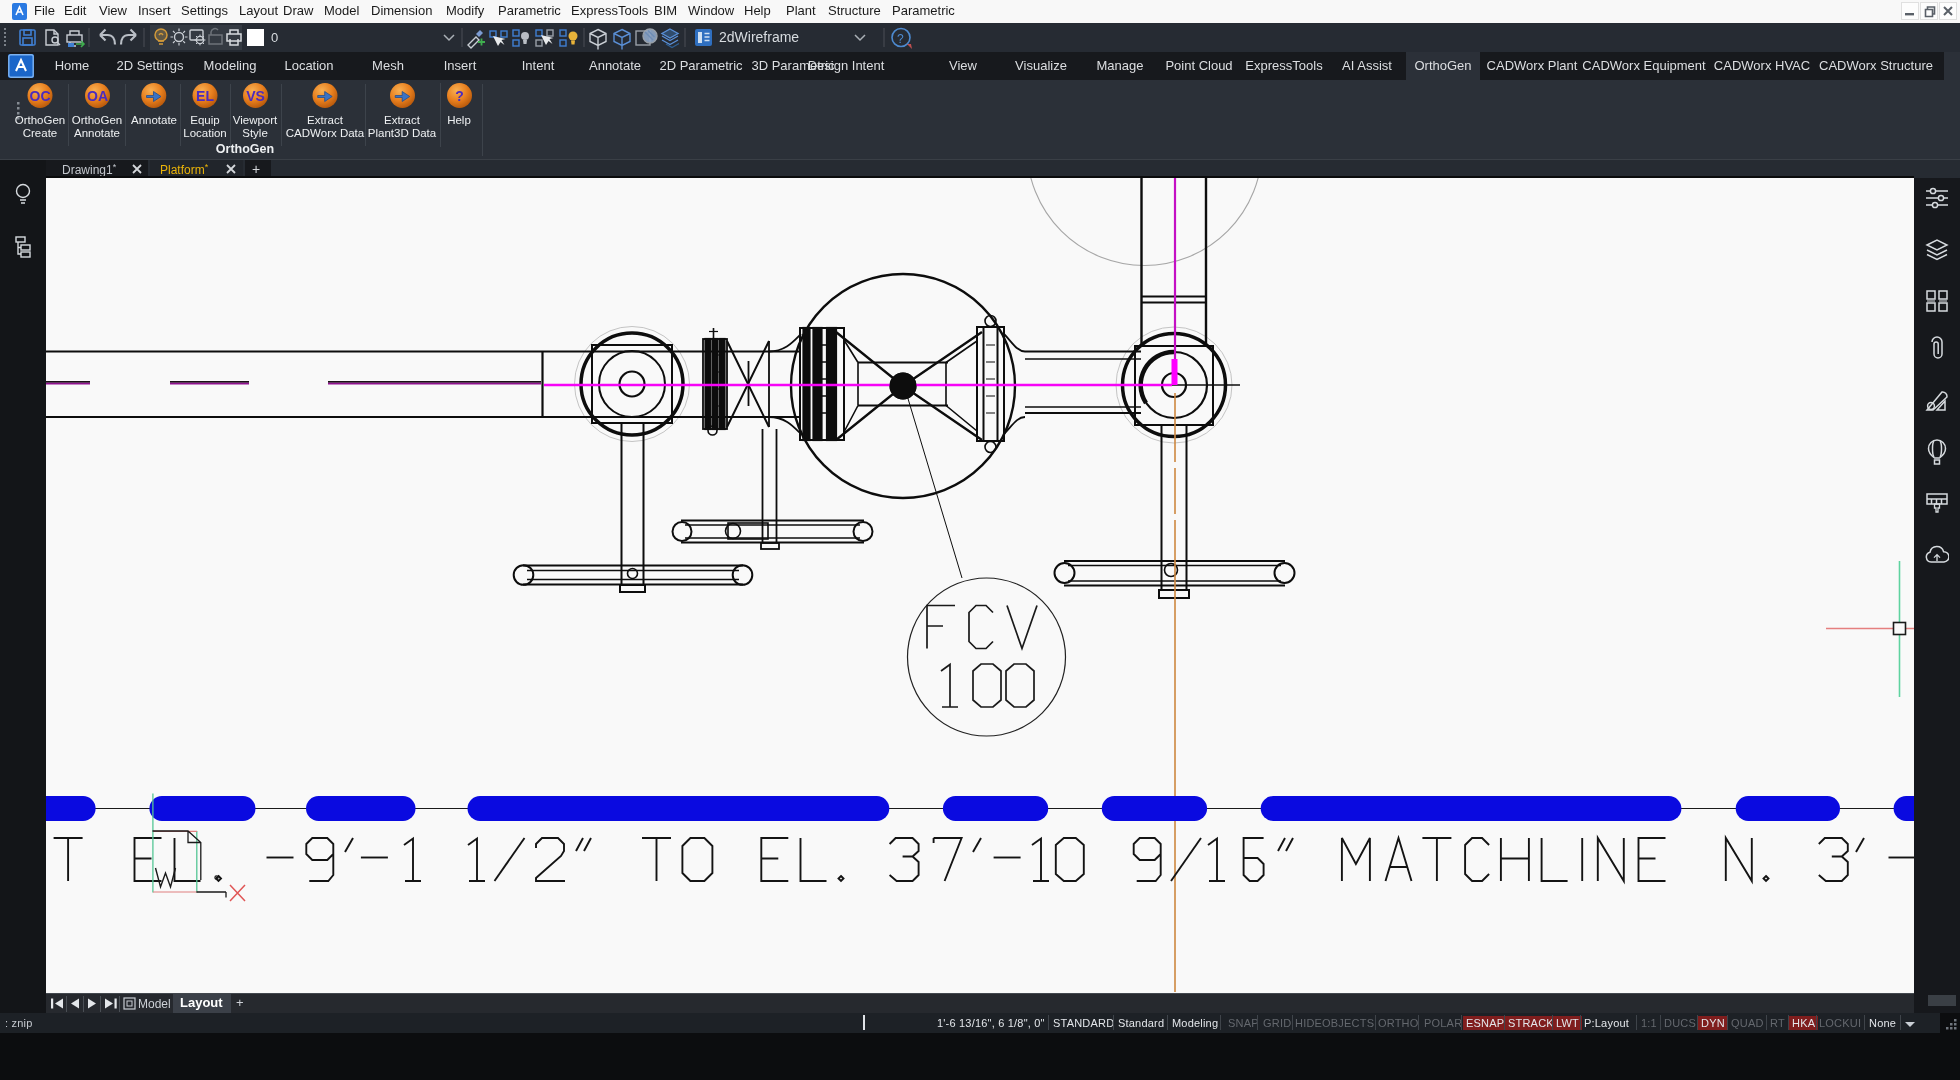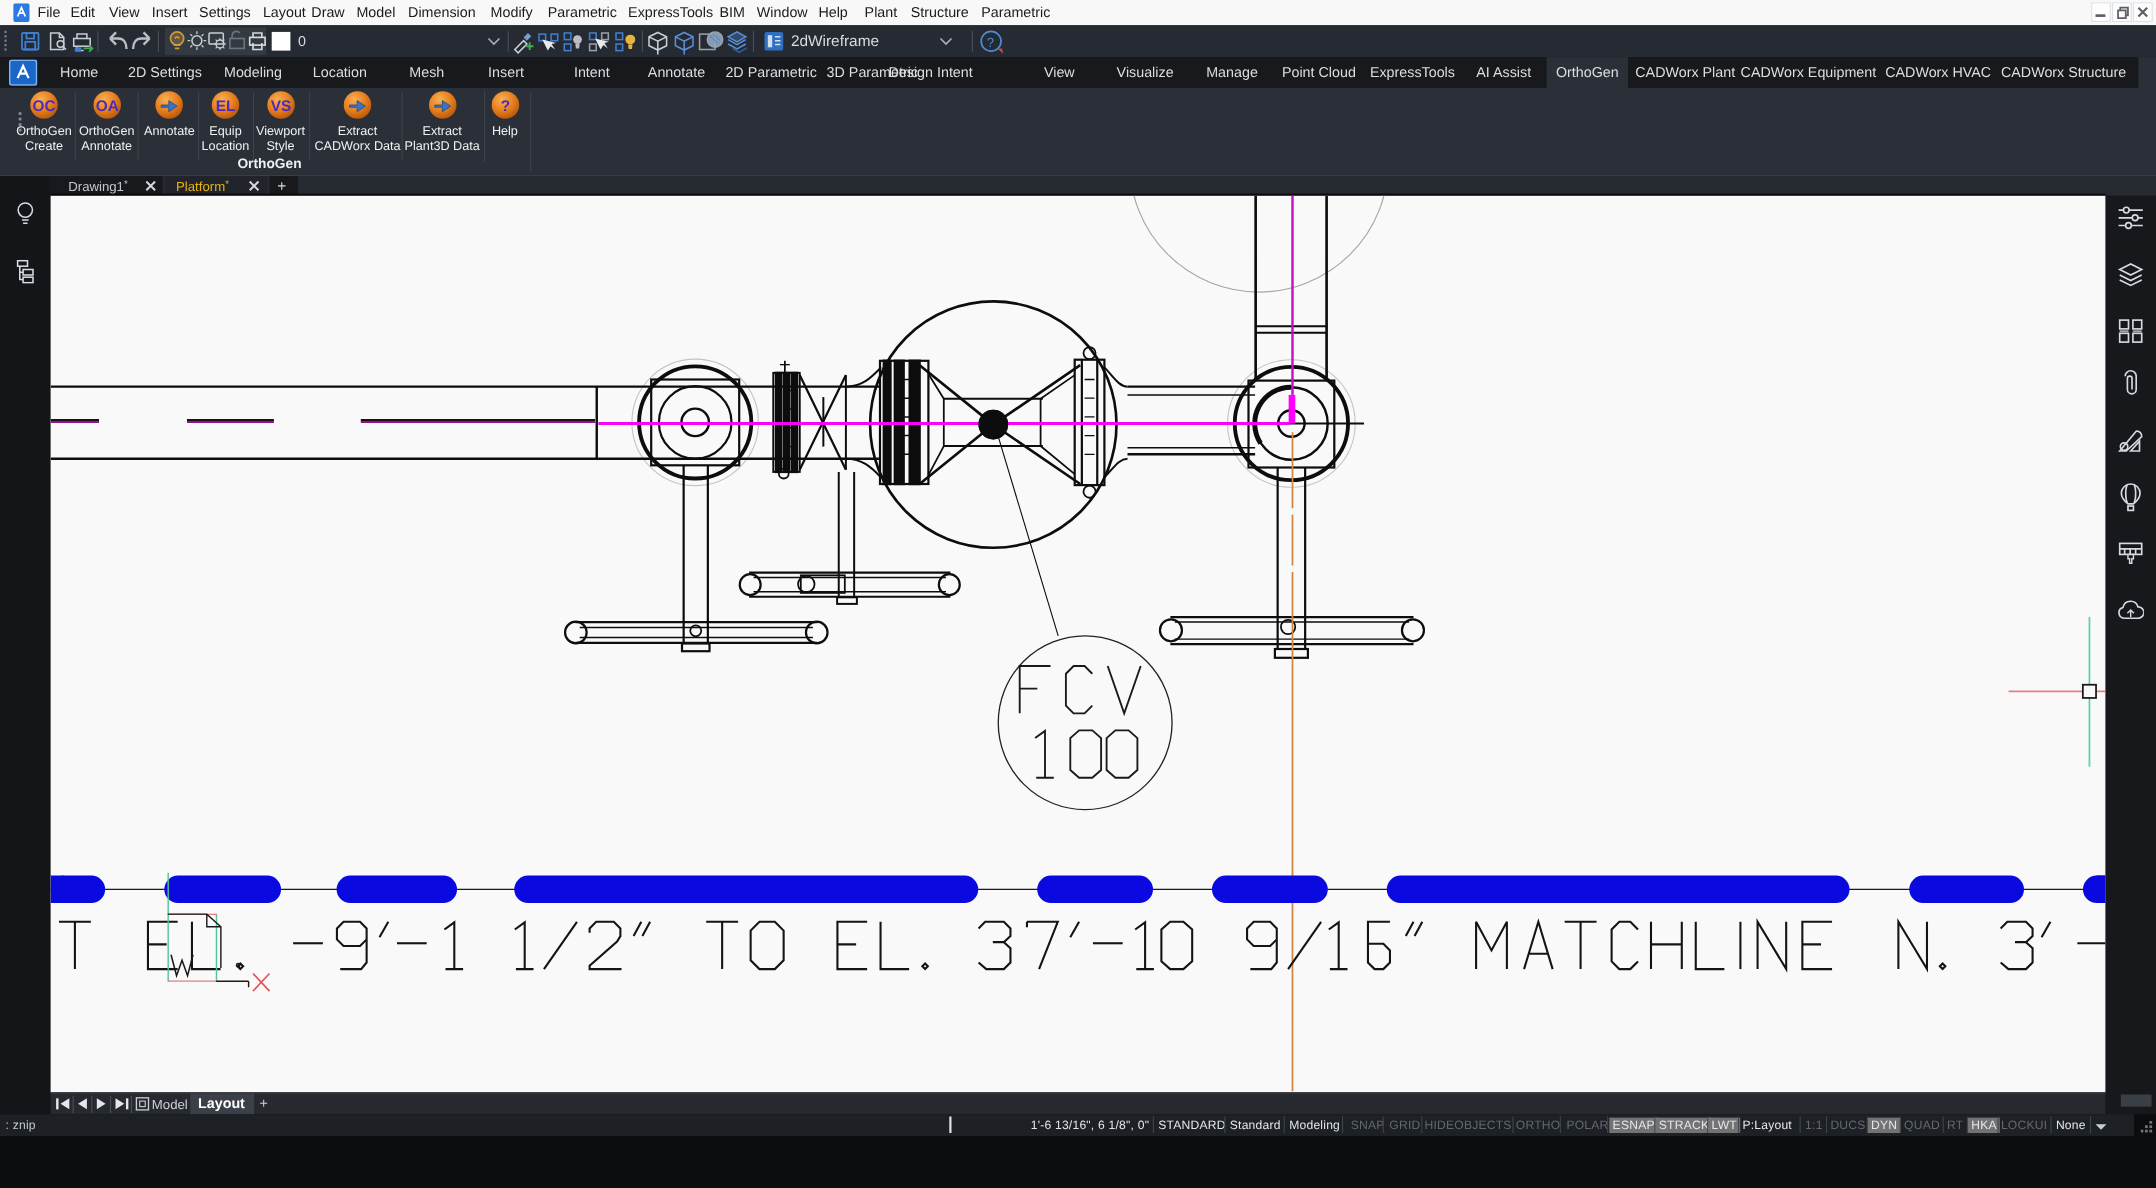--- a/index.html
+++ b/index.html
@@ -18,21 +18,21 @@
   #canvasarea{left:46px;top:178px;width:1868px;height:815px;background:#f9f9f9;}
   #leftbar{left:0;top:160px;width:46px;height:853px;background:#131518;}
   #rightbar{left:1914px;top:178px;width:46px;height:835px;background:#16181c;}
   #layoutbar{left:46px;top:993px;width:1868px;height:20px;background:#26292e;border-top:1px solid #43484e;box-sizing:border-box;}
   #statusbar{left:0;top:1013px;width:1940px;height:20px;background:#1d2126;}
   #bottomfill{left:0;top:1033px;width:1960px;height:47px;background:#0c0d0f;}
   .rsep{position:absolute;width:1px;background:#3d434b;}
   .btnlab{position:absolute;font-size:11.5px;color:#eef0f2;text-align:center;transform:translateX(-50%);line-height:13px;white-space:nowrap;}
   .st{position:absolute;top:4px;font-size:11px;white-space:nowrap;letter-spacing:0.2px;}
   .stw{color:#e3e6ea;} .std{color:#64686e;}
-  .sthl{background:#737373;padding:1px 3px;margin:-1px -3px;}
+  .sthl{background:#7f1d1d;padding:1px 3px;margin:-1px -3px;}
   .ssep{position:absolute;top:2px;width:1px;height:15px;background:#3f444a;}
 </style>
 </head>
 <body>
 <div id="app">
 
   <div class="abs" id="menubar">
     <svg class="abs" style="left:12px;top:3px" width="15" height="17">
       <rect x="0" y="0" width="15" height="17" rx="2" fill="#2a7ae2"></rect>
       <path d="M4 12 L7.5 4 L11 12 M9.3 9 L5 9" stroke="#fff" stroke-width="1.6" fill="none"></path>

